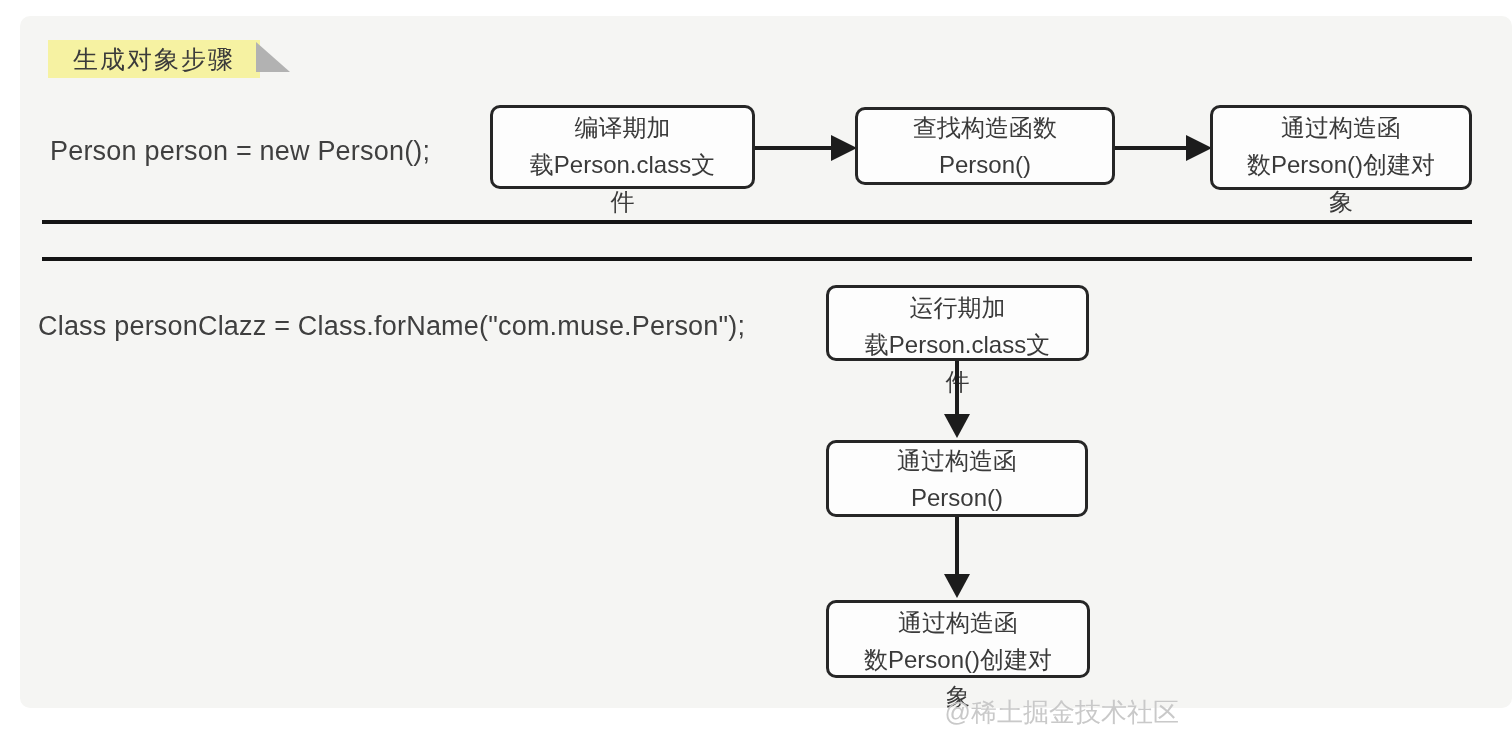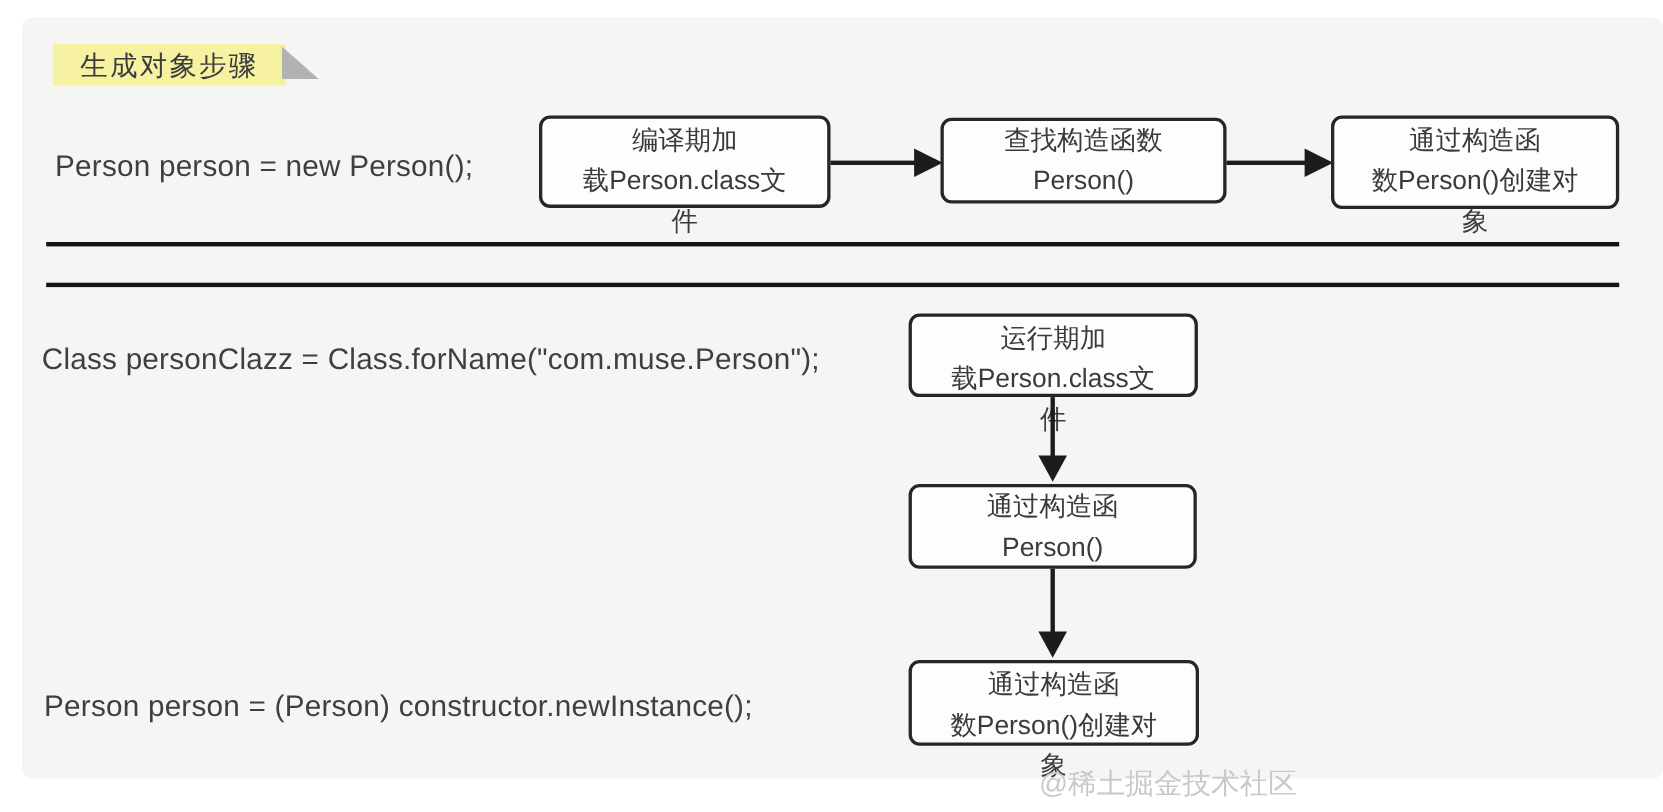--- a/index.html
+++ b/index.html
@@ -95,21 +95,20 @@
   <div class="flow-box" style="left:1210px; top:105px; width:262px; height:85px;">
     <div class="box-text top-anchored">通过构造函
 数Person()创建对
 象</div>
   </div>
 
   <div class="divider" style="top:220px;"></div>
   <div class="divider" style="top:257px;"></div>
 
   <div class="code-line" style="left:38px; top:311px;">Class personClazz = Class.forName("com.muse.Person");</div>
-  <div class="code-line" style="left:40px; top:627px;">Person person = (Person) constructor.newInstance();</div>
 
   <div class="flow-box" style="left:826px; top:285px; width:263px; height:76px;">
     <div class="box-text top-anchored">运行期加
 载Person.class文
 件</div>
   </div>
 
   <div class="v-line" style="left:955px; top:361px; height:58px;"></div>
   <div class="arrow-head-down" style="left:944px; top:414px;"></div>
 

